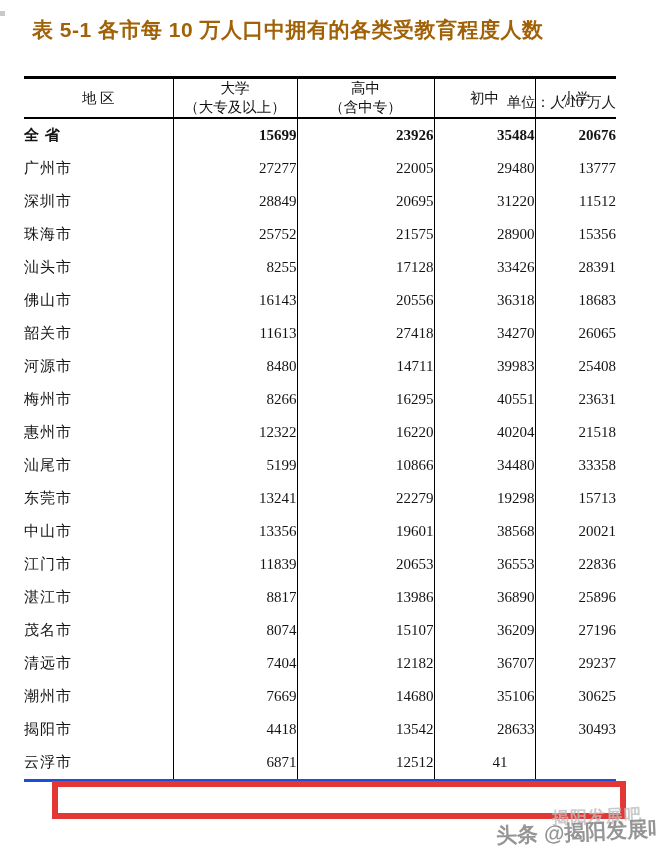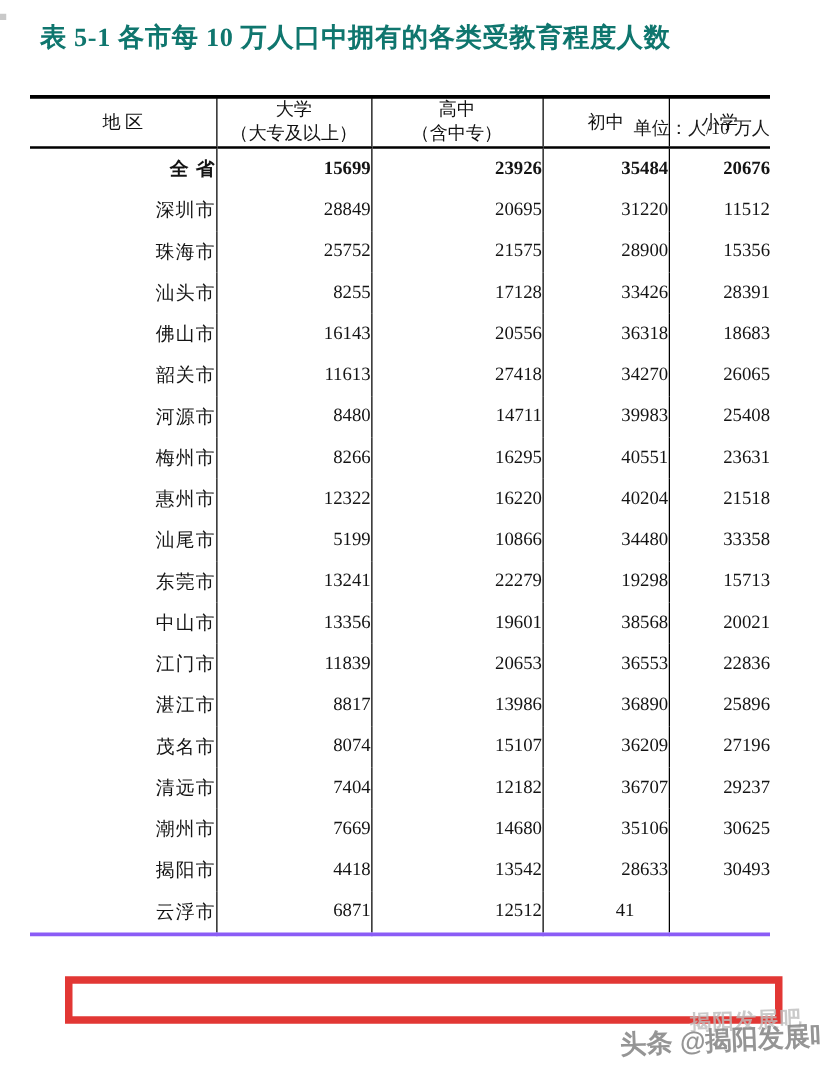--- a/index.html
+++ b/index.html
@@ -6,44 +6,44 @@
   body {
     width:656px; height:857px;
     background:#ffffff;
     position:relative;
     overflow:hidden;
     font-family:"Liberation Serif","DejaVu Serif",serif;
     color:#000;
   }
   .title {
     position:absolute; left:32px; top:16px;
-    font-family:Liberation Serif, serif;
+    font-family:Liberation Sans, sans-serif;
     font-weight:bold; font-size:21px; letter-spacing:0.5px;
-    white-space:nowrap; color:#0f766e;
+    white-space:nowrap; color:#a16207;
   }
   .unit {
     position:absolute; left:24px; top:51px; width:592px;
     text-align:right; font-size:14.5px; color:#1a1a1a;margin-top:42px;
   }
   .tablewrap { position:absolute; left:24px; top:76px; width:592px; }
   table.edu {
     width:592px; border-collapse:collapse; table-layout:fixed;
-    border-top:3px solid #000; border-bottom:3px solid #8b5cf6;
+    border-top:3px solid #000; border-bottom:3px solid #1d4ed8;
   }
   table.edu th, table.edu td { padding:0; vertical-align:middle; }
   table.edu th:not(:first-child), table.edu td:not(:first-child) {
     border-left:1px solid #000;
   }
   thead th {
     height:38px; font-weight:normal; font-size:14.5px;
     text-align:center; line-height:1.3;
     border-bottom:2.5px solid #000; color:#111;
   }
   tbody td { height:33px; font-size:15px; color:#141414; }
-  td.region { text-align:right; padding-left:36px; letter-spacing:1px; }
+  td.region { text-align:left; padding-left:36px; letter-spacing:1px; }
   td.num { text-align:right; padding-right:5px; font-family:"Liberation Serif","DejaVu Serif",serif; }
   tr.bold td { font-weight:bold; }
   
   tbody tr:last-child td:nth-child(4) { padding-right:27px; }
   .hl-box {
     position:absolute; left:52px; top:781px; width:574px; height:38px;
     border:6px solid #e23734; box-sizing:border-box;
     z-index:3; pointer-events:none;
   }
   .wm-faint {
@@ -94,20 +94,27 @@
     </thead>
     <tbody>
         <tr class="bold">
           <td class="region">全  省</td>
           <td class="num">15699</td>
           <td class="num">23926</td>
           <td class="num">35484</td>
           <td class="num">20676</td>
         </tr>
         <tr>
+          <td class="region">广州市</td>
+          <td class="num">27277</td>
+          <td class="num">22005</td>
+          <td class="num">29480</td>
+          <td class="num">13777</td>
+        </tr>
+        <tr>
           <td class="region">深圳市</td>
           <td class="num">28849</td>
           <td class="num">20695</td>
           <td class="num">31220</td>
           <td class="num">11512</td>
         </tr>
         <tr>
           <td class="region">珠海市</td>
           <td class="num">25752</td>
           <td class="num">21575</td>

